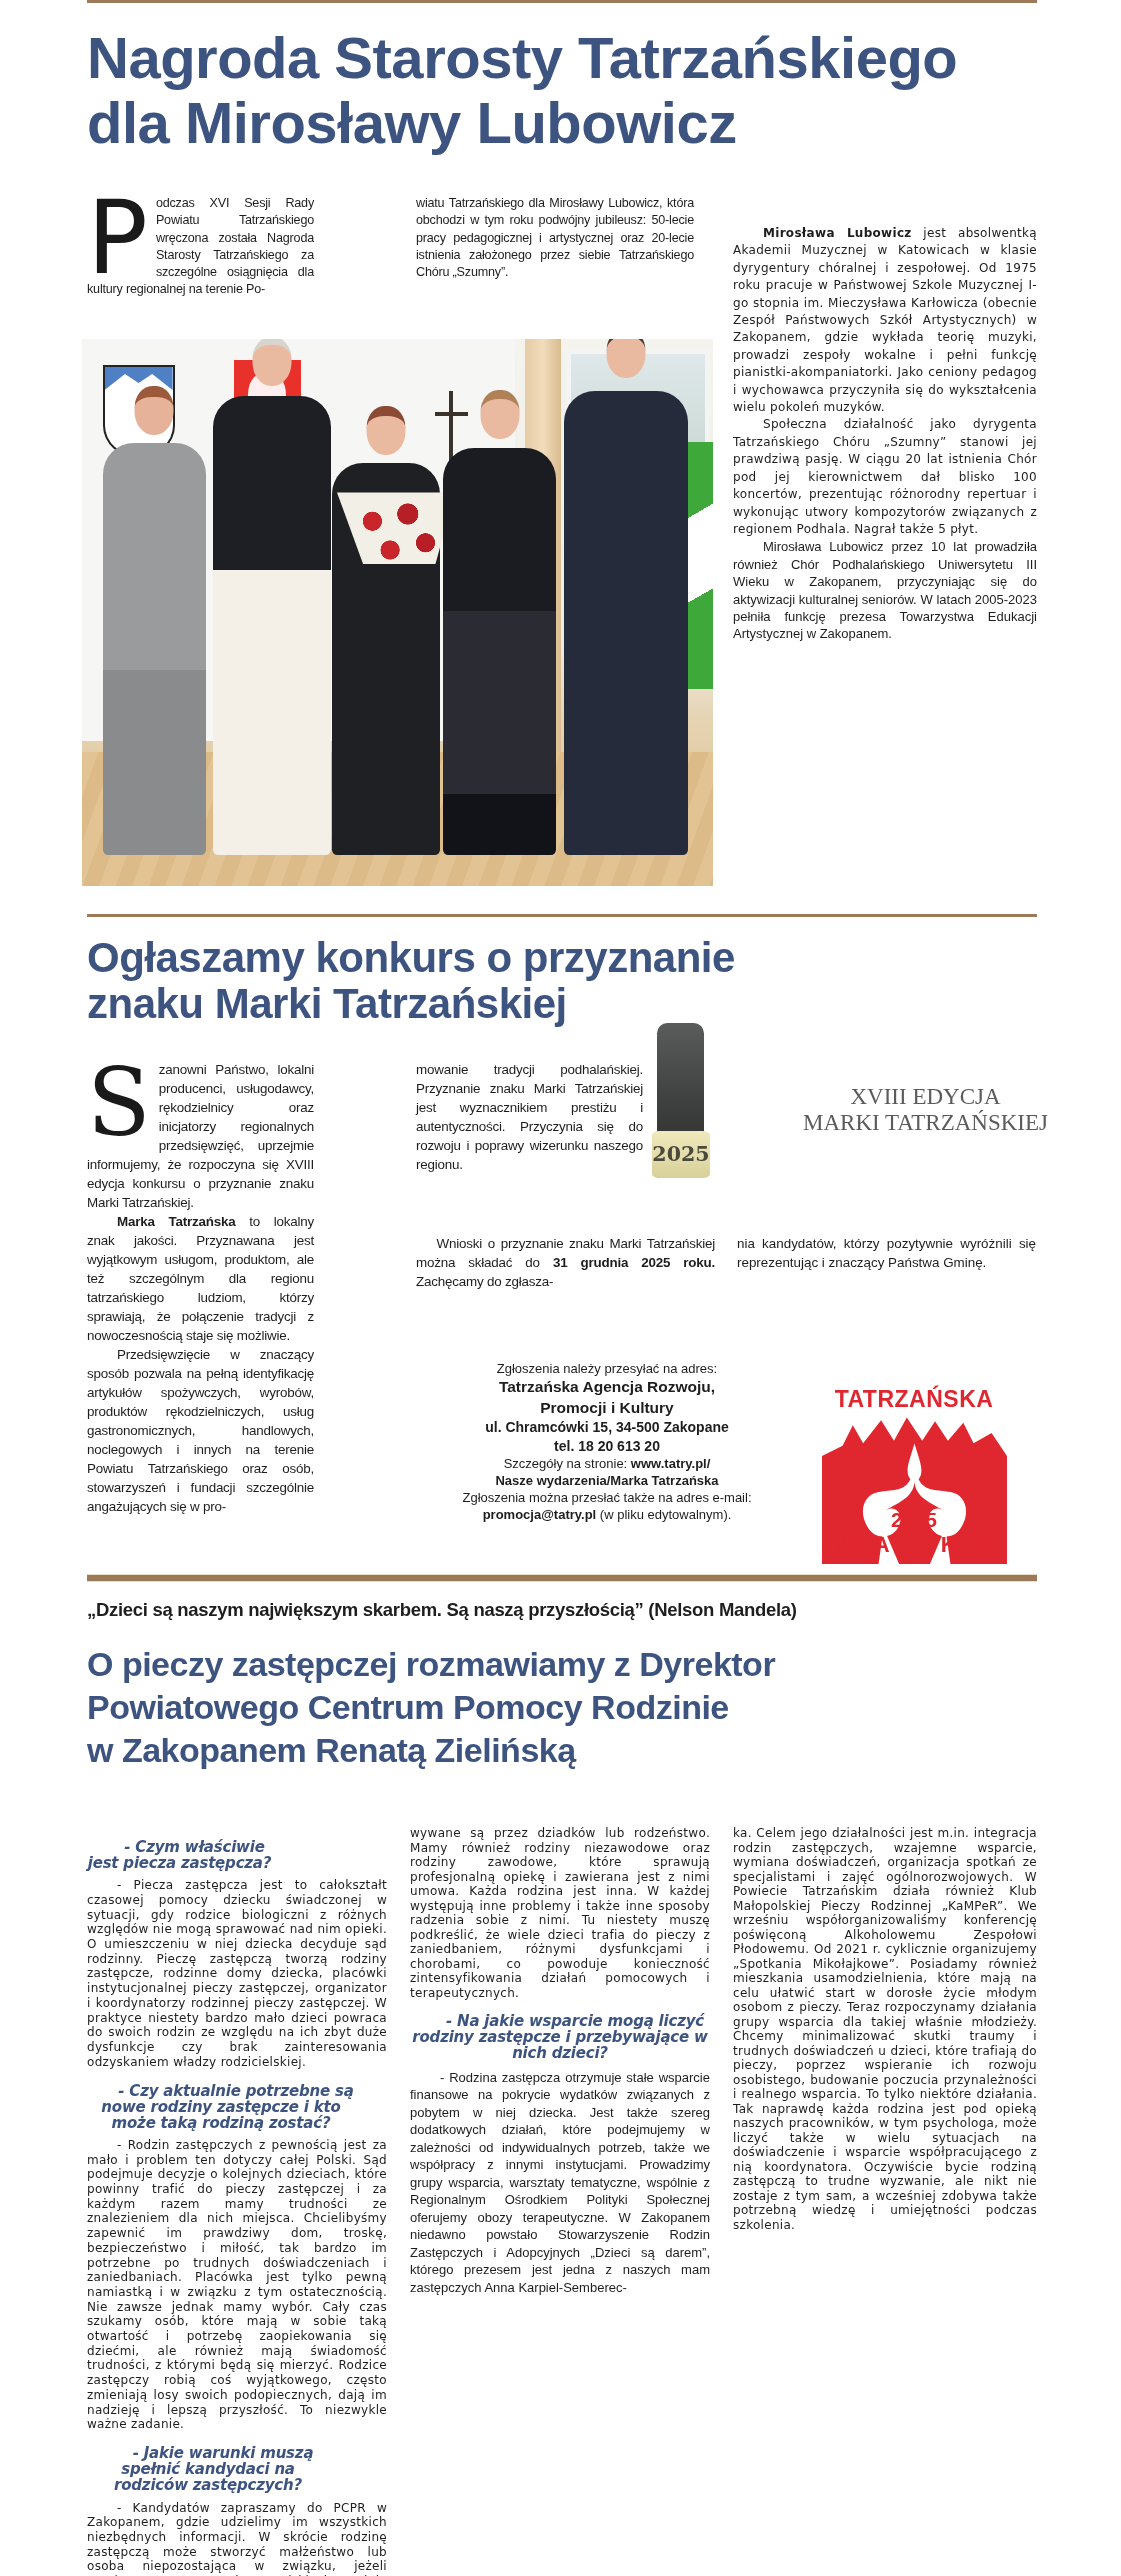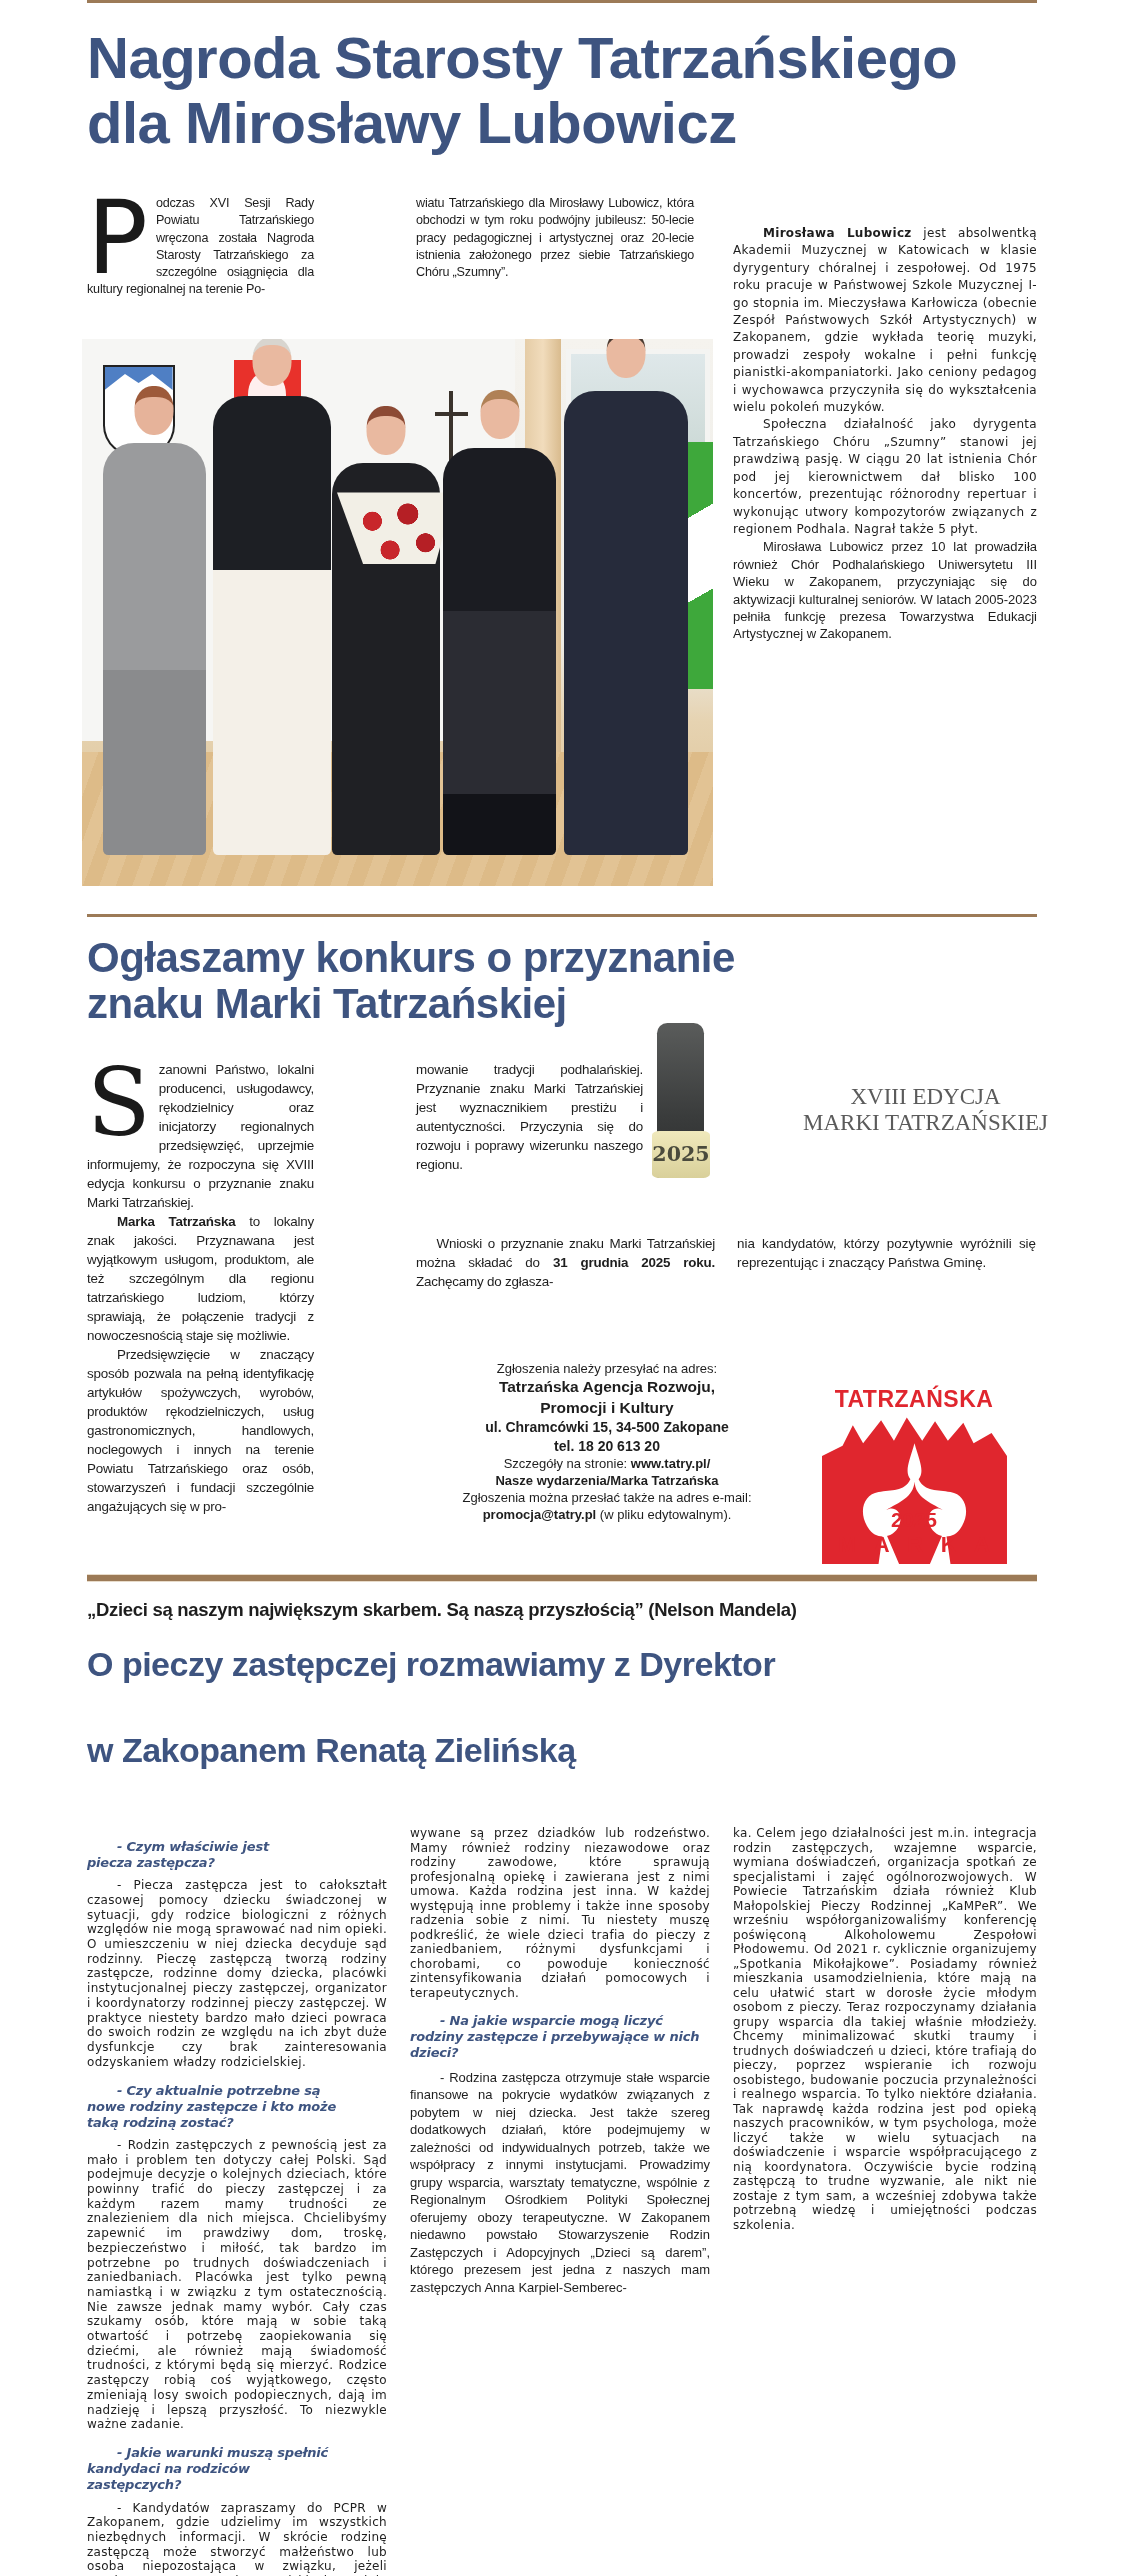--- a/index.html
+++ b/index.html
@@ -74,21 +74,21 @@
   .contact-box .big { font-size:15.5px; font-weight:bold; line-height:20.6px; }
   .contact-box .mid { font-size:14px; font-weight:bold; line-height:18.5px; }
   .marka { position:absolute; left:811px; top:1386px; width:206px; height:216px; text-align:center; color:#e0262e; }
   .marka .top { font-weight:bold; font-size:23px; letter-spacing:0.5px; }
   .marka svg { display:block; margin: 2.1px auto 0; }
   .marka .year { font-weight:bold; font-size:20.6px; margin-top:-56px; position:relative; }
   .marka .word { font-weight:bold; font-size:22px; letter-spacing:17.5px; margin-left:17.5px; }
 
   
   .quote { position:absolute; left:87px; top:1599px; font-family:"Liberation Sans Narrow","Liberation Sans",sans-serif; font-weight:bold; font-size:18.5px; color:#1e1e1e; letter-spacing:-0.3px; }
-  .q { color:#3e5480; font-weight:bold; font-style:italic; font-family:"DejaVu Sans", sans-serif; font-size:13px; line-height:16px; letter-spacing:-0.2px; margin: 0 0 7.2px 0; text-indent:0; text-align:left; }
+  .q { color:#3e5480; font-weight:bold; font-style:italic; font-family:"DejaVu Sans", sans-serif; font-size:15px; line-height:16px; letter-spacing:-0.2px; margin: 0 0 7.2px 0; text-indent:0; text-align:center; }
   .col .ans { margin-bottom: 13.4px; }
 </style>
 </head>
 <body>
 
 <div class="rule thin" style="top:0;"></div>
 
 <section>
   <h1 class="h1" style="top:26px; font-size:58px;">
     <span>Nagroda Starosty Tatrzańskiego</span><br>
@@ -191,21 +191,21 @@
     <div class="word">MARKA</div>
   </div>
 </section>
 
 <div class="rule thick" style="top:1574px;"></div>
 
 <section>
   <div class="quote">„Dzieci są naszym największym skarbem. Są naszą przyszłością” (Nelson Mandela)</div>
   <h1 class="h1" style="top:1643px; font-size:34px; line-height:43px;">
     <span>O pieczy zastępczej rozmawiamy z Dyrektor</span><br>
-    <br>
+    <span>Powiatowego Centrum Pomocy Rodzinie</span><br>
     <span>w Zakopanem Renatą Zielińską</span>
   </h1>
 
   <div class="col wide" style="left:87px; top:1839px; width:300px; font-size:12px; line-height:14.7px;">
     <p class="q" style="width:185px;">- Czym właściwie jest piecza zastępcza?</p>
     <p class="ans">- Piecza zastępcza jest to całokształt czasowej pomocy dziecku świadczonej w sytuacji, gdy rodzice biologiczni z różnych względów nie mogą sprawować nad nim opieki. O umieszczeniu w niej dziecka decyduje sąd rodzinny. Pieczę zastępczą tworzą rodziny zastępcze, rodzinne domy dziecka, placówki instytucjonalnej pieczy zastępczej, organizator i koordynatorzy rodzinnej pieczy zastępczej. W praktyce niestety bardzo mało dzieci powraca do swoich rodzin ze względu na ich zbyt duże dysfunkcje czy brak zainteresowania odzyskaniem władzy rodzicielskiej.</p>
     <p class="q" style="width:268px;">- Czy aktualnie potrzebne są nowe rodziny zastępcze i kto może taką rodziną zostać?</p>
     <p class="ans">- Rodzin zastępczych z pewnością jest za mało i problem ten dotyczy całej Polski. Sąd podejmuje decyzje o kolejnych dzieciach, które powinny trafić do pieczy zastępczej i za każdym razem mamy trudności ze znalezieniem dla nich miejsca. Chcielibyśmy zapewnić im prawdziwy dom, troskę, bezpieczeństwo i miłość, tak bardzo im potrzebne po trudnych doświadczeniach i zaniedbaniach. Placówka jest tylko pewną namiastką i w związku z tym ostatecznością. Nie zawsze jednak mamy wybór. Cały czas szukamy osób, które mają w sobie taką otwartość i potrzebę zaopiekowania się dziećmi, ale również mają świadomość trudności, z którymi będą się mierzyć. Rodzice zastępczy robią coś wyjątkowego, często zmieniają losy swoich podopiecznych, dają im nadzieję i lepszą przyszłość. To niezwykle ważne zadanie.</p>
     <p class="q" style="width:242px;">- Jakie warunki muszą spełnić kandydaci na rodziców zastępczych?</p>
     <p class="ans">- Kandydatów zapraszamy do PCPR w Zakopanem, gdzie udzielimy im wszystkich niezbędnych informacji. W skrócie rodzinę zastępczą może stworzyć małżeństwo lub osoba niepozostająca w związku, jeżeli przebywa na terytorium Polski i spełnia wymogi związane z brakiem ograniczeń władzy rodzicielskiej, wypełnianiem obowiązku alimentacyjnego, pełną zdolnością do czynności prawnych, brakiem przeciwwskazań zdrowotnych oraz jest w stanie zapewnić dziecku odpowiednie warunki bytowe i mieszkaniowe oraz zaspokajać potrzeby dotyczące rozwoju emocjonalnego, intelektualnego, fizycznego i społecznego.</p>

